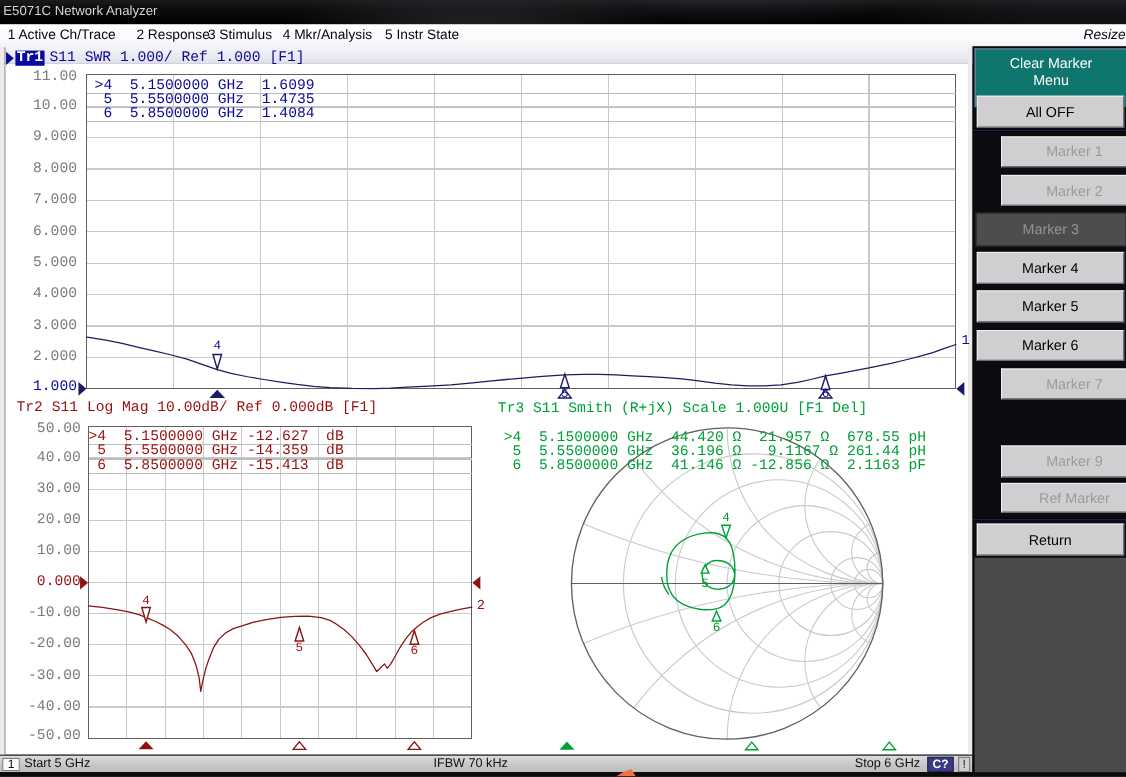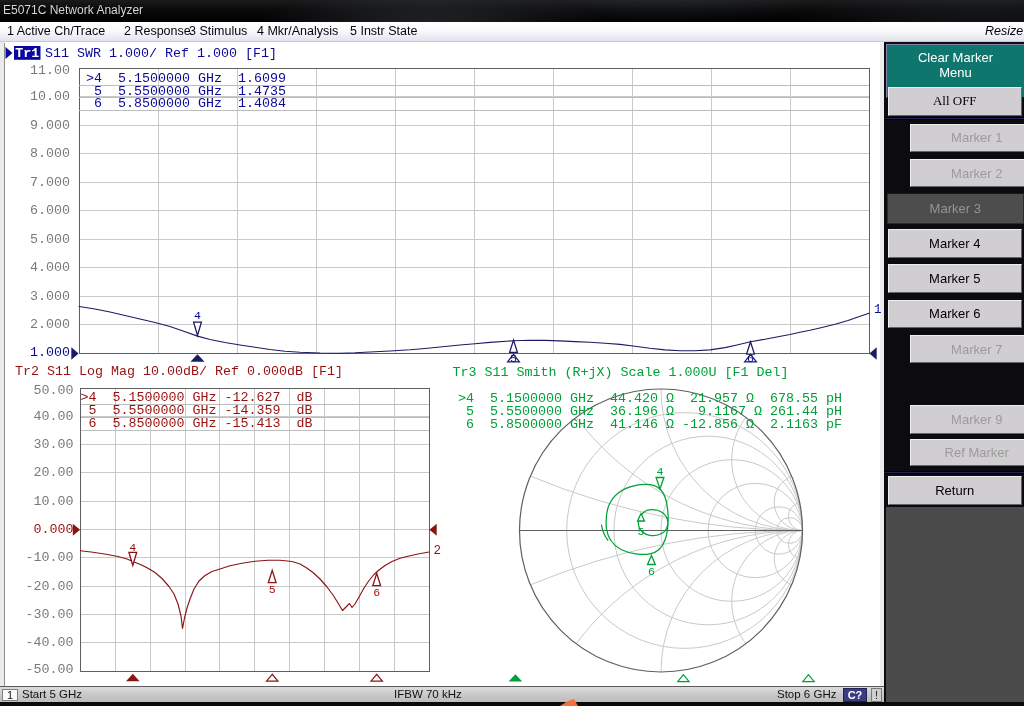--- a/index.html
+++ b/index.html
@@ -5,21 +5,21 @@
 html,body { width:1024px; height:706px; overflow:hidden; background:#000; }
 body { font-family:"Liberation Sans", sans-serif; position:relative; }
 #titlebar { position:absolute; left:0; top:0; width:1024px; height:22px;
   background:
     radial-gradient(ellipse 260px 60px at 430px 30px, rgba(130,140,150,0.27), rgba(0,0,0,0) 70%),
     radial-gradient(ellipse 300px 70px at 980px 35px, rgba(100,110,125,0.22), rgba(0,0,0,0) 70%),
     radial-gradient(ellipse 240px 50px at 660px -8px, rgba(90,100,115,0.18), rgba(0,0,0,0) 70%),
     linear-gradient(180deg,#1b1b1d 0%,#0a0a0b 45%,#000 100%);
   color:#d6d6d6; font-size:12px; line-height:21px; }
 #titlebar span { position:absolute; left:3px; top:0; text-shadow:0 1px 2px #000; }
-#menubar { position:absolute; left:0; top:22px; width:1024px; height:20px;
+#menubar { position:absolute; left:0; top:22px; width:1024px; height:36px;
   background:linear-gradient(180deg,#ffffff 0%,#fbfbfd 40%,#e9e9f2 85%,#e2e2ec 100%);
   border-bottom:1px solid #c8c8d4; font-size:12.5px; color:#05050f; }
 #menubar div { position:absolute; top:2px; }
 #content { position:absolute; left:0; top:42px; width:884px; height:644px; background:#fff; }
 #edgestrip { position:absolute; left:880px; top:43px; width:4px; height:643px; background:#ececec; }
 #lframe { position:absolute; left:0; top:42px; width:4px; height:644px; background:#ebebeb; }
 #lline { position:absolute; left:4px; top:43px; width:1px; height:643px; background:#8f8f8f; }
 #sidebar { position:absolute; left:884px; top:42px; width:140px; height:664px; background:#0b0b10; }
 #sidebar .lowdark { position:absolute; left:2px; top:465px; width:138px; height:199px; background:#4b4b4b; }
 #smenu-head { position:absolute; left:2px; top:1.7px; width:138px; height:54px; background:#0f766e;
@@ -205,21 +205,21 @@
 <polygon points="508.6,681.6 522.2,681.6 515.4,674.2" fill="#00a038"></polygon>
 <polygon points="683.4,674.6 677.7,681.6 689.1,681.6" fill="white" stroke="#00a038" stroke-width="1.2"></polygon>
 <polygon points="808.5,674.6 802.8,681.6 814.2,681.6" fill="white" stroke="#00a038" stroke-width="1.2"></polygon>
 </svg>
 <div id="sidebar">
   <div class="lowdark"></div>
   <div class="lstrip"></div>
   <div id="smenu-head" style="position:absolute;">Clear Marker<br>Menu</div>
   <div class="sepline" style="top:75.2px;"></div>
   <div class="sepline" style="top:428.6px;"></div>
-<div class="btn" style="top:44.8px;height:28.8px;font-family:Liberation Serif, serif;">All OFF</div>
+<div class="btn" style="top:44.8px;height:28.8px;">All OFF</div>
 <div class="btn dis" style="top:81.5px;height:28.8px;">Marker 1</div>
 <div class="btn dis" style="top:116.7px;height:28.8px;">Marker 2</div>
 <div class="btn sel" style="top:150.6px;height:31.4px;">Marker 3</div>
 <div class="btn" style="top:187.1px;height:28.8px;">Marker 4</div>
 <div class="btn" style="top:222.3px;height:28.8px;">Marker 5</div>
 <div class="btn" style="top:257.5px;height:28.8px;">Marker 6</div>
 <div class="btn dis" style="top:292.7px;height:28.8px;">Marker 7</div>
 <div class="btn dis" style="top:363.1px;height:28.8px;">Marker 9</div>
 <div class="btn dis" style="top:397.1px;height:26.5px;">Ref Marker</div>
 <div class="btn" style="top:433.8px;height:28.8px;">Return</div>

